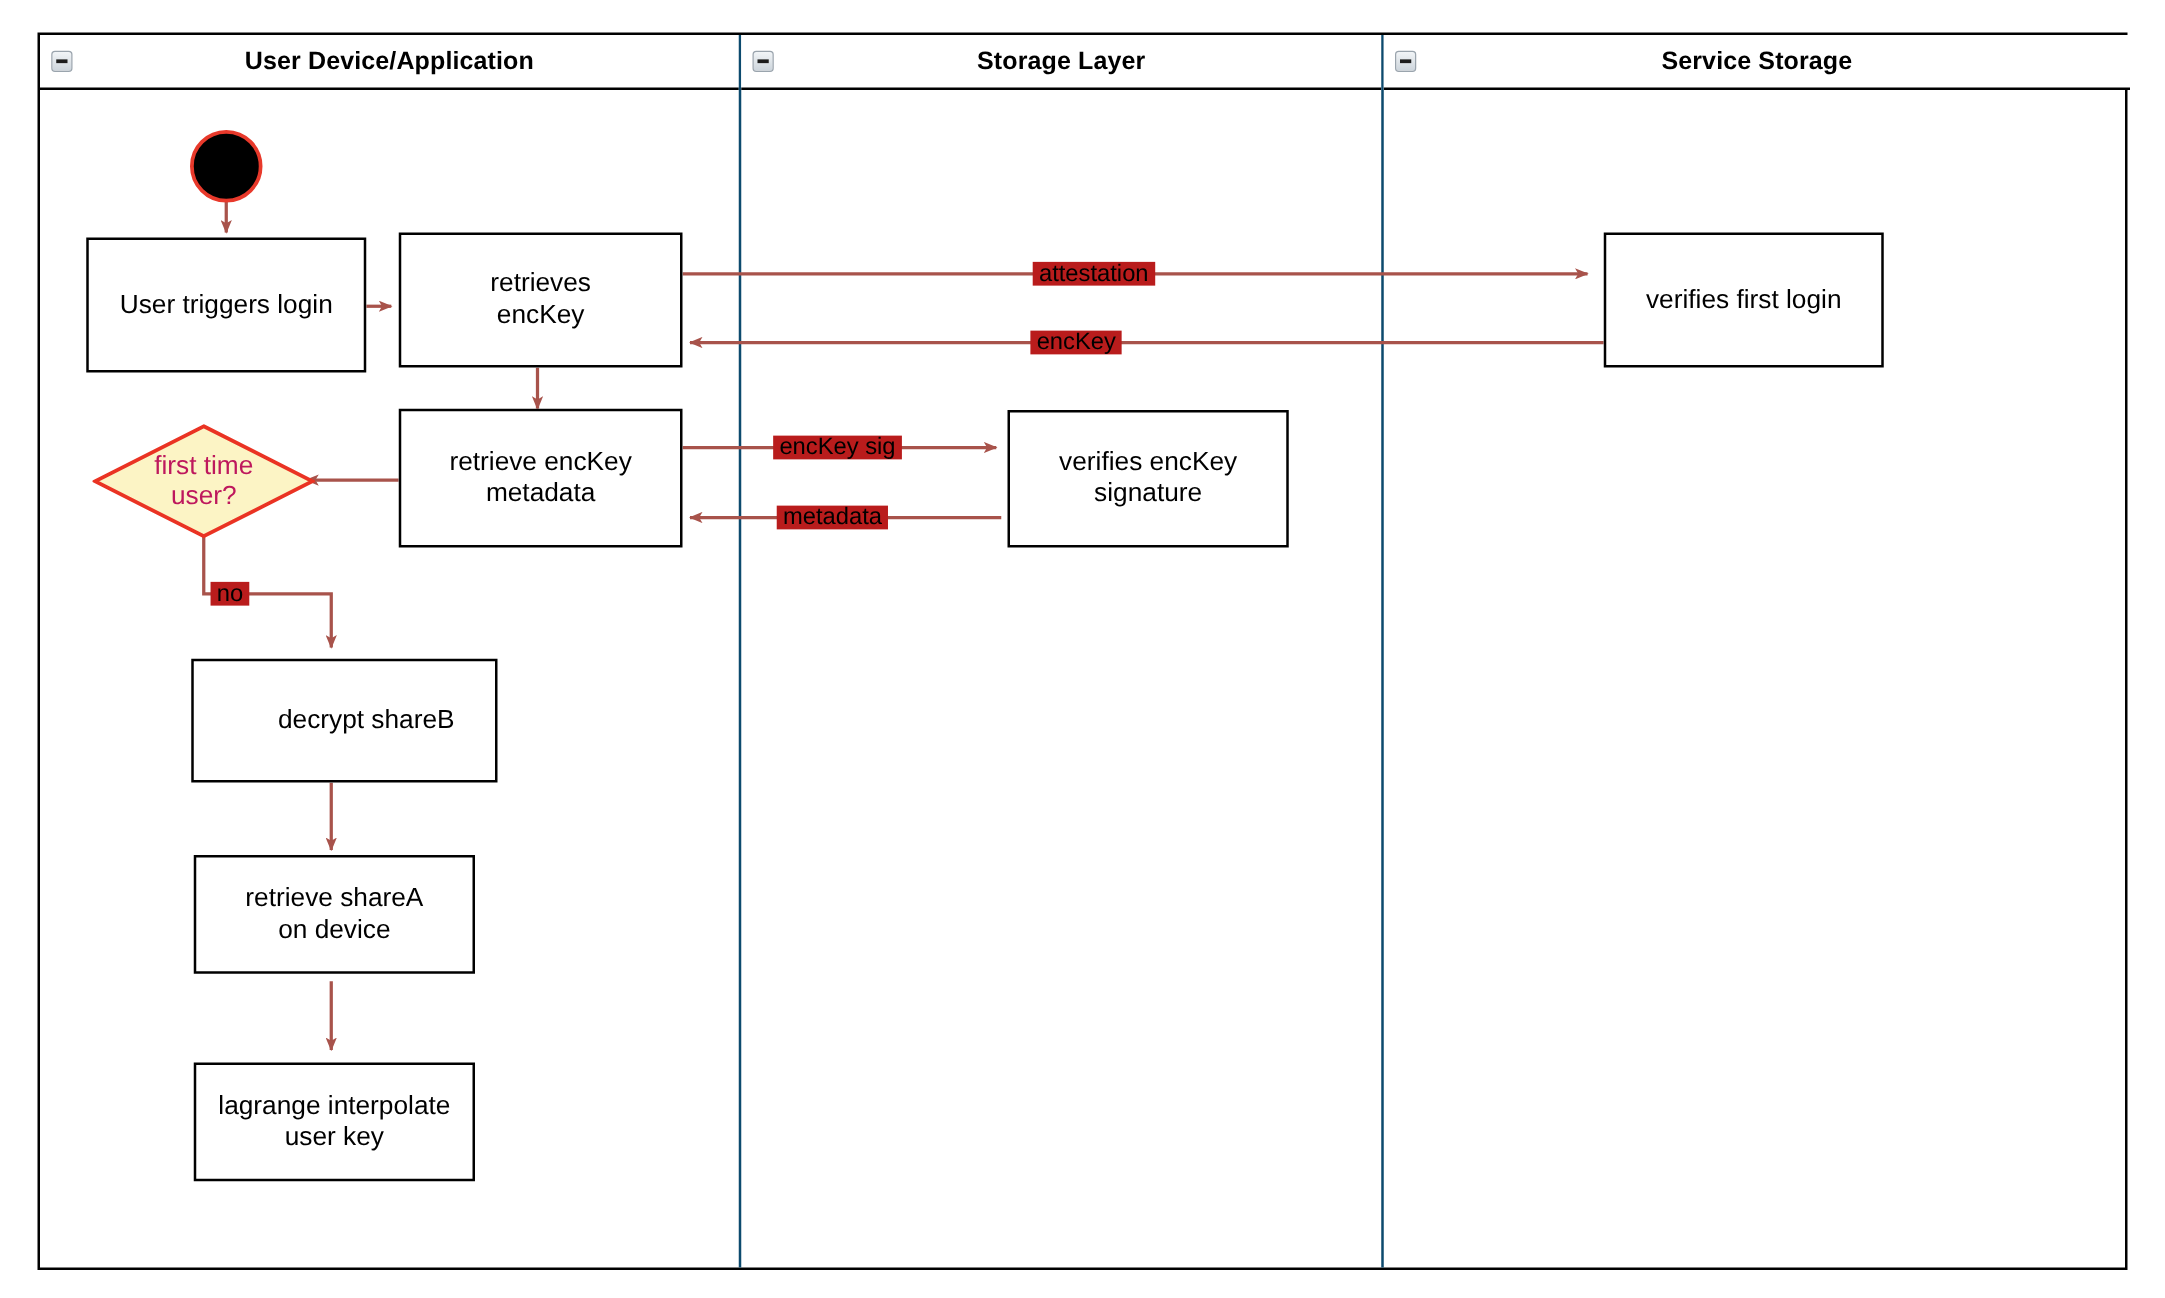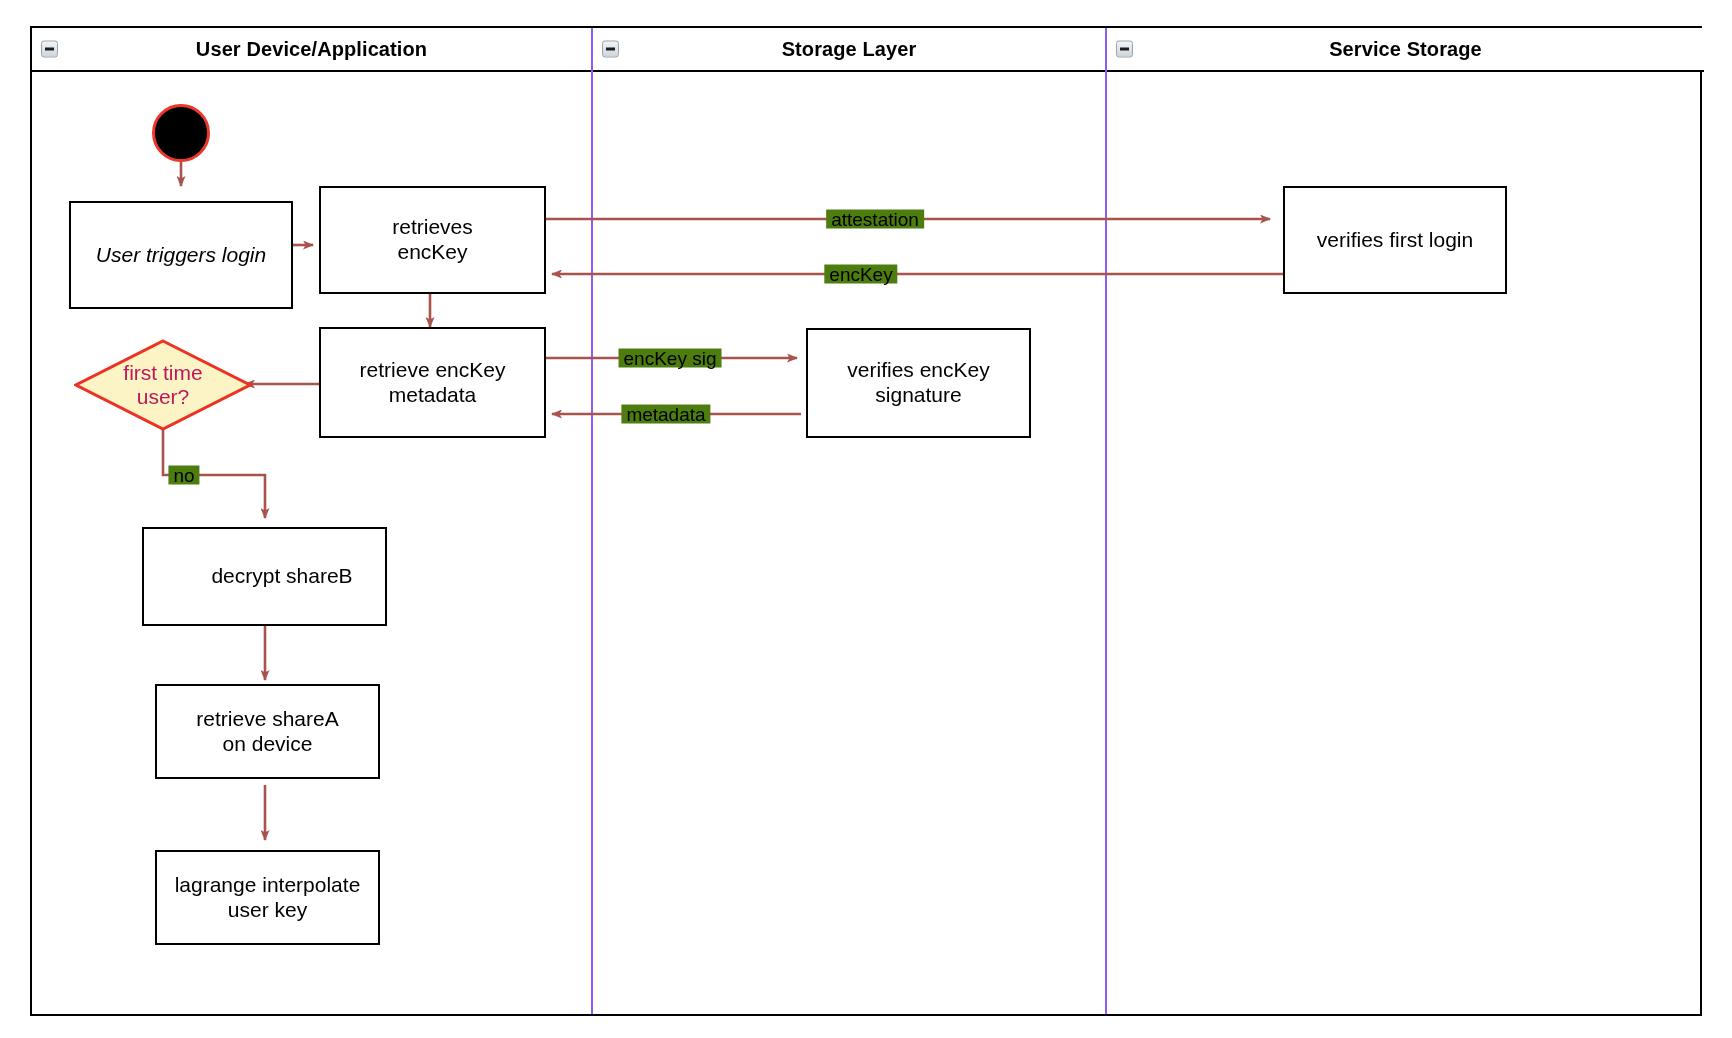--- a/index.html
+++ b/index.html
@@ -25,21 +25,21 @@
     border: 2px solid #000000;
     box-sizing: border-box;
     background: #ffffff;
   }
   .lane {
     position: absolute;
     top: 0;
     height: 100%;
     box-sizing: border-box;
   }
-  .lane + .lane { border-left: 2px solid #8b5cf6; }
+  .lane + .lane { border-left: 2px solid #0c4a6e; }
   .lane-header {
     position: relative;
     height: 44px;
     border-bottom: 2px solid #000000;
     box-sizing: border-box;
     display: flex;
     align-items: center;
     justify-content: center;
     background: #ffffff;
   }
@@ -121,21 +121,21 @@
   #edges {
     position: absolute;
     left: 0; top: 0;
     width: 1732px;
     height: 1038px;
     pointer-events: none;
   }
   .edge-label {
     position: absolute;
     transform: translate(-50%, -50%);
-    background: #4d7c0f;
+    background: #b91c1c;
     padding: 0 5px;
     font-size: 19px;
     color: #000000;
     white-space: nowrap;
     line-height: 1;
   }
 </style>
 </head>
 <body>
 
@@ -201,37 +201,37 @@
   </svg>
 
   <div class="edge-label" style="left:875px; top:219px;">attestation</div>
   <div class="edge-label" style="left:861px; top:274px;">encKey</div>
   <div class="edge-label" style="left:670px; top:358px;">encKey sig</div>
   <div class="edge-label" style="left:666px; top:414px;">metadata</div>
   <div class="edge-label" style="left:184px; top:475px;">no</div>
 
   <div class="start-node" style="left:152px; top:104px; width:58px; height:58px;"></div>
 
-  <div class="node" style="left:69px; top:201px; width:224px; height:108px;font-style:italic;">User triggers login</div>
+  <div class="node" style="left:69px; top:190px; width:224px; height:108px;">User triggers login</div>
 
   <div class="node" style="left:319px; top:186px; width:227px; height:108px;">retrieves
 encKey</div>
 
   <div class="node" style="left:319px; top:327px; width:227px; height:111px;">retrieve encKey
 metadata</div>
 
   <div class="decision" style="left:74px; top:339px; width:178px; height:92px;">
     <svg width="178" height="92" viewBox="0 0 178 92">
       <polygon points="89,2 176,46 89,90 2,46" fill="#fcf4c5" stroke="#ea3323" stroke-width="3"></polygon>
     </svg>
     <div class="dlabel">first time
 user?</div>
   </div>
 
-  <div class="node" style="left:142px; top:527px; width:245px; height:99px;padding-left:41px;">decrypt shareB</div>
+  <div class="node" style="left:153px; top:527px; width:245px; height:99px;padding-left:41px;">decrypt shareB</div>
 
   <div class="node" style="left:155px; top:684px; width:225px; height:95px;">retrieve shareA
 on device</div>
 
   <div class="node" style="left:806px; top:328px; width:225px; height:110px;">verifies encKey
 signature</div>
 
   <div class="node" style="left:155px; top:850px; width:225px; height:95px;">lagrange interpolate
 user key</div>
 

